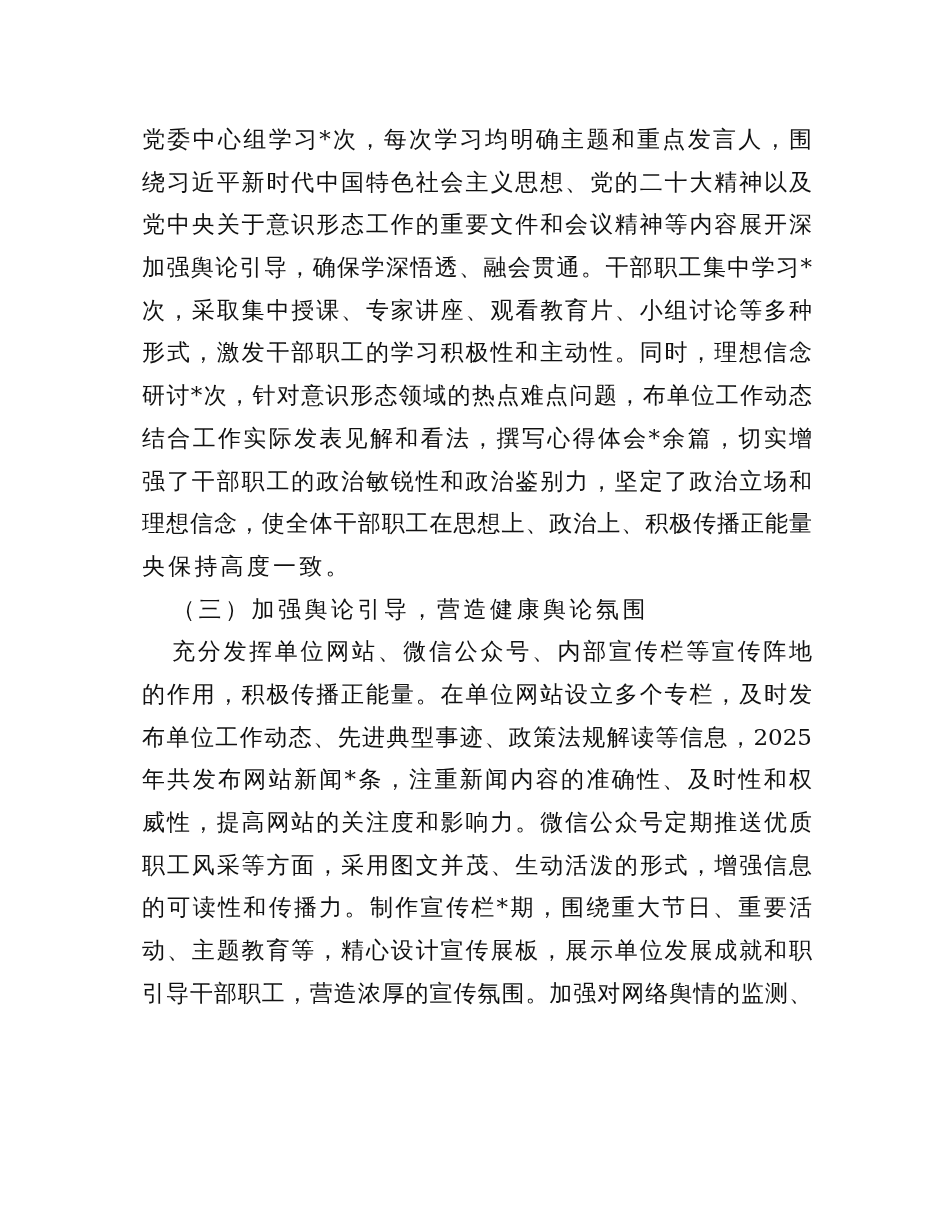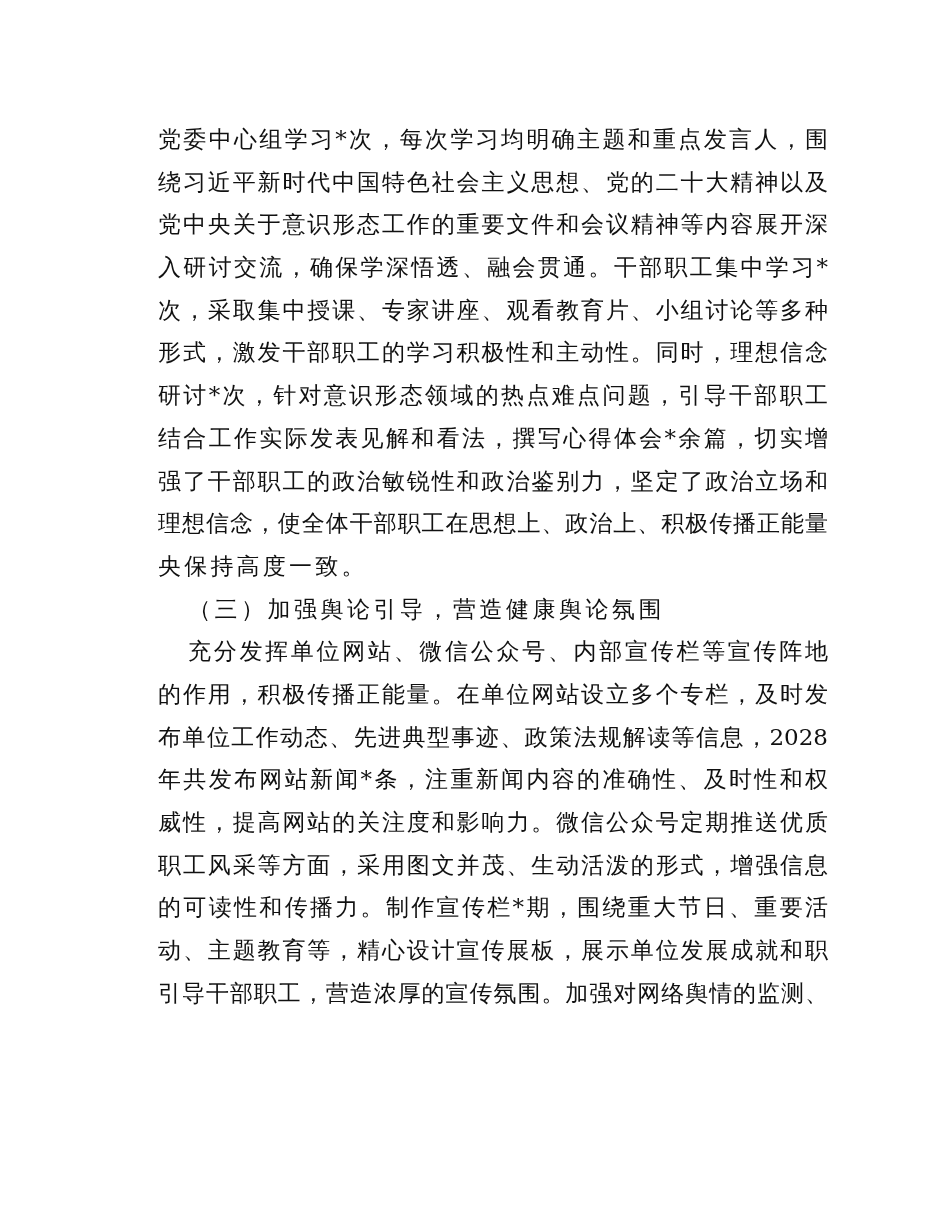--- a/index.html
+++ b/index.html
@@ -11,21 +11,20 @@
     width: 950px;
     height: 1230px;
     position: relative;
     overflow: hidden;
   }
   .page {
     position: absolute;
     left: 142px;
     top: 118px;
     width: 670px;
-    margin-left: 16px;
   }
   .line {
     height: 42.7px;
     line-height: 42.7px;
     font-family: "DejaVu Serif", "Liberation Serif", serif;
     font-size: 23px;
     color: #111111;
     white-space: nowrap;
     letter-spacing: 3.2px;
   }
@@ -43,36 +42,36 @@
   }
 </style>
 </head>
 <body>
 
 <div class="page">
   <div>
     <div class="line justify">党委中心组学习*次，每次学习均明确主题和重点发言人，围</div>
     <div class="line justify">绕习近平新时代中国特色社会主义思想、党的二十大精神以及</div>
     <div class="line justify">党中央关于意识形态工作的重要文件和会议精神等内容展开深</div>
-    <div class="line justify">入研讨交流，确保学深悟透、融会贯通。干部职工集中学习*</div>
+    <div class="line justify">加强舆论引导，确保学深悟透、融会贯通。干部职工集中学习*</div>
     <div class="line justify">次，采取集中授课、专家讲座、观看教育片、小组讨论等多种</div>
     <div class="line justify">形式，激发干部职工的学习积极性和主动性。同时，理想信念</div>
-    <div class="line justify">研讨*次，针对意识形态领域的热点难点问题，引导干部职工</div>
+    <div class="line justify">研讨*次，针对意识形态领域的热点难点问题，布单位工作动态</div>
     <div class="line justify">结合工作实际发表见解和看法，撰写心得体会*余篇，切实增</div>
     <div class="line justify">强了干部职工的政治敏锐性和政治鉴别力，坚定了政治立场和</div>
     <div class="line justify">理想信念，使全体干部职工在思想上、政治上、积极传播正能量</div>
     <div class="line">央保持高度一致。</div>
   </div>
 
   <div class="line heading">（三）加强舆论引导，营造健康舆论氛围</div>
 
   <div>
     <div class="line justify indent">充分发挥单位网站、微信公众号、内部宣传栏等宣传阵地</div>
     <div class="line justify">的作用，积极传播正能量。在单位网站设立多个专栏，及时发</div>
-    <div class="line justify">布单位工作动态、先进典型事迹、政策法规解读等信息，2028</div>
+    <div class="line justify">布单位工作动态、先进典型事迹、政策法规解读等信息，2025</div>
     <div class="line justify">年共发布网站新闻*条，注重新闻内容的准确性、及时性和权</div>
     <div class="line justify">威性，提高网站的关注度和影响力。微信公众号定期推送优质</div>
     <div class="line justify">职工风采等方面，采用图文并茂、生动活泼的形式，增强信息</div>
     <div class="line justify">的可读性和传播力。制作宣传栏*期，围绕重大节日、重要活</div>
     <div class="line justify">动、主题教育等，精心设计宣传展板，展示单位发展成就和职</div>
     <div class="line justify">引导干部职工，营造浓厚的宣传氛围。加强对网络舆情的监测、</div>
   </div>
 </div>
 
 </body></html>

